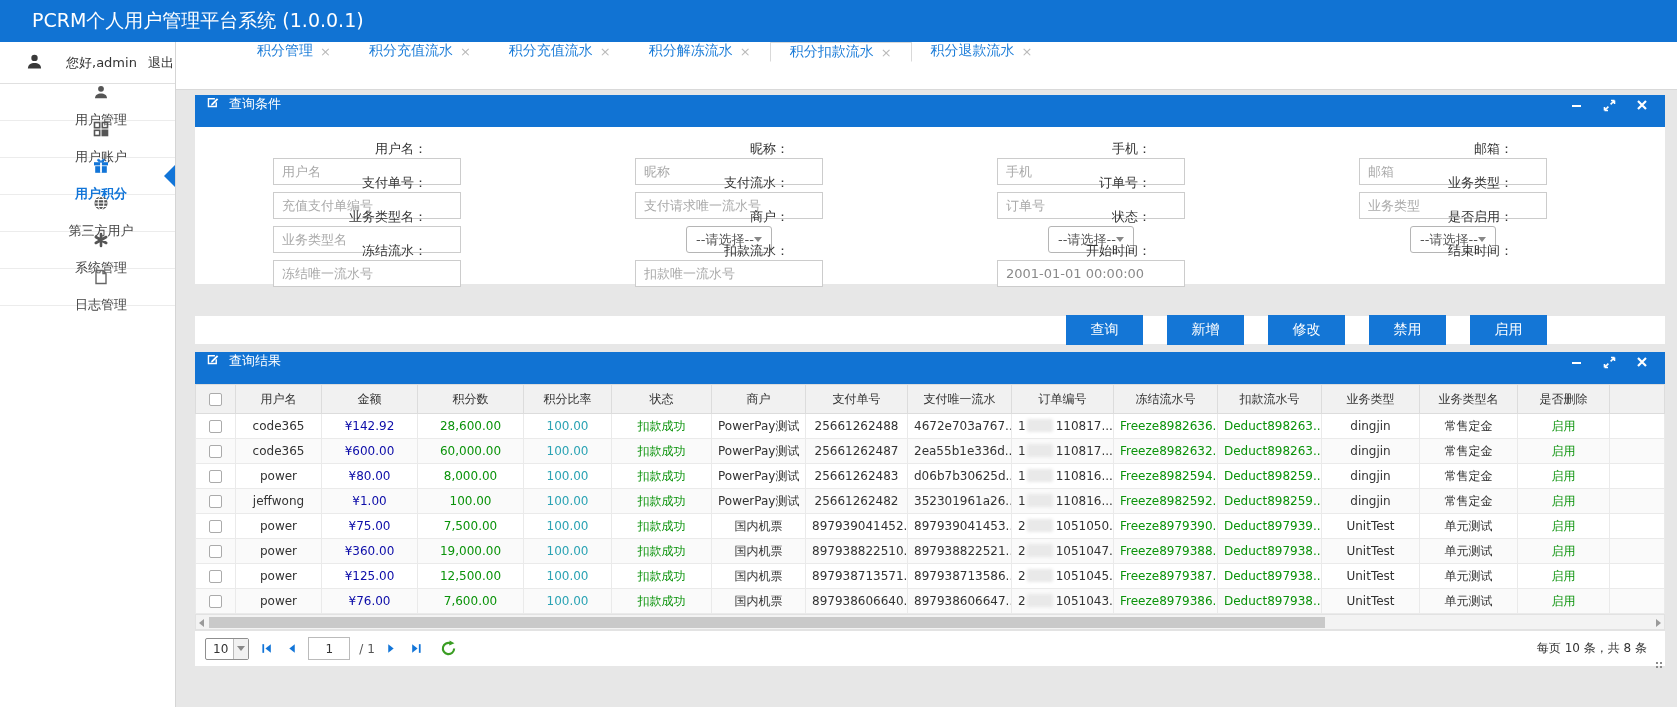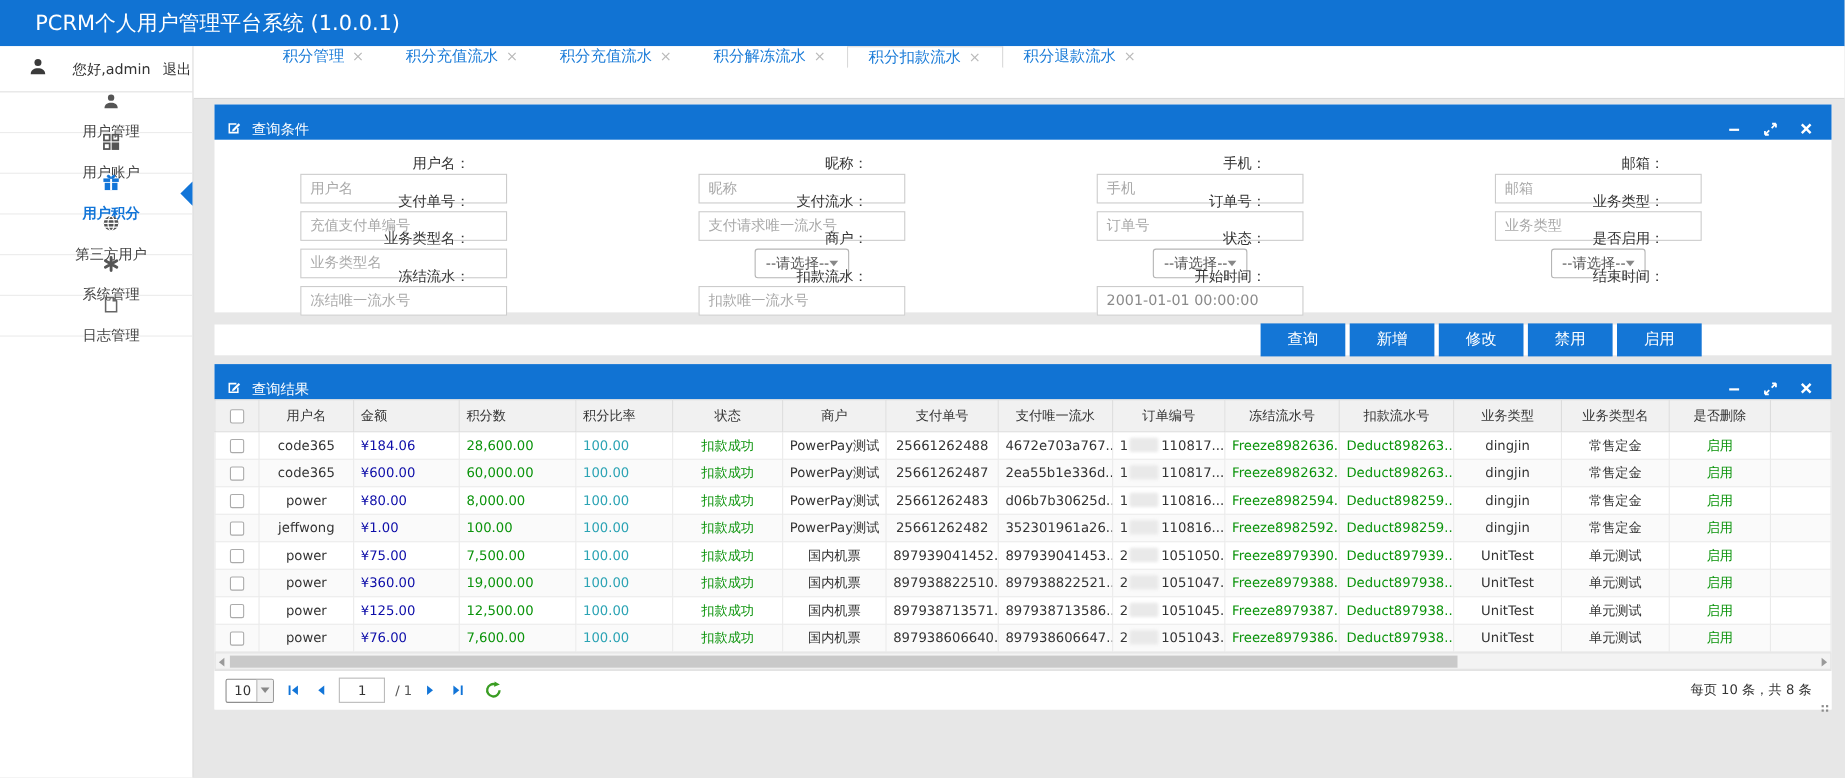--- a/index.html
+++ b/index.html
@@ -25,43 +25,43 @@
     border-top:11px solid transparent; border-bottom:11px solid transparent; border-right:11px solid #1275d8; }
   
   .content { flex:1; display:flex; flex-direction:column; min-width:0; }
   .tabbar { height:48px; background:#fff; border-bottom:1px solid #d9d9d9; display:flex; align-items:flex-start; padding-left:62px; flex:none; }
   .tab { display:flex; align-items:center; gap:7px; padding:0 19px; color:#1b7cd8; font-size:14px; cursor:pointer; }
   .tab .tab-close { color:#b9b9b9; font-size:13px; }
   .tab.active { border:1px solid #d9d9d9; border-bottom:1px solid #fff; margin-bottom:-1px; background:#fff; }
   .main { flex:1; padding:5px 12px 0 19px; position:relative; }
   
   .panel { background:#fff; }
-  .panel-header { height:32px; background:#1173d3; color:#fff; display:flex; align-items:flex-end; padding:0 11px; gap:9px; font-size:13px; }
+  .panel-header { height:32px; background:#1173d3; color:#fff; display:flex; align-items:flex-start; padding:0 11px; gap:9px; font-size:13px; }
   .ph-title { flex:1; }
   .ph-btn { width:24px; height:20px; display:flex; align-items:center; justify-content:center; cursor:pointer; }
   
   .query-body { padding:13px 16px 15px 6px; display:grid; grid-template-columns:repeat(4,1fr); row-gap:7px; }
   .field { display:flex; align-items:center; height:27px;flex-direction:column; }
   .field-label { width:108px; text-align:right; padding-right:9px; white-space:nowrap; color:#333; flex:none; }
   .field input.ctl { width:100%; height:27px; border:1px solid #ccc; padding:0 8px; font:inherit; color:#777; background:#fff; }
   .field input.ctl::placeholder { color:#a9a9a9; opacity:1; }
   .field .ctl-wrap { flex:1; margin-right:30px; min-width:0; }
   .selectbox { height:27px; border:1px solid #b5b5b5; border-radius:3px; display:flex; align-items:center; justify-content:space-between; padding:0 9px; color:#555; cursor:pointer; background:#fff; }
   .caret { width:0; height:0; border-left:4px solid transparent; border-right:4px solid transparent; border-top:5px solid #888; }
   input.gray-value { color:#8a8a8a !important; }
   
-  .actions-bar { margin-top:11px; background:#fff; height:28px; display:flex; justify-content:flex-end; align-items:center; gap:4px; padding-right:118px; }
+  .actions-bar { margin-top:32px; background:#fff; height:28px; display:flex; justify-content:flex-end; align-items:center; gap:24px; padding-right:118px; }
   .btn { min-width:77px; height:30px; background:#1476d6; color:#fff; border:none; font:inherit; font-size:14px; display:flex; align-items:center; justify-content:center; cursor:pointer; }
   
   .results { margin-top:8px; position:relative; }
   table.grid { width:100%; border-collapse:collapse; table-layout:fixed; font-size:12px; }
   table.grid th { background:#f1f1f1; border:1px solid #dcdcdc; height:29px; font-weight:normal; color:#333; padding:0 6px; white-space:nowrap; overflow:hidden; }
   table.grid td { border:1px solid #eaeaea; height:25px; padding:0 6px; white-space:nowrap; overflow:hidden; text-overflow:clip; }
   table.grid tbody tr:nth-child(even) td { background:#fafafa; }
-  .c-center { text-align:center; } .c-left { text-align:left; }
+  .c-center { text-align:center; } .c-left { text-align:center; }
   .t-navy { color:#0c0ca8; } .t-green { color:#0a930a; } .t-cyan { color:#2ba3b4; }
   .chk { width:13px; height:13px; border:1px solid #ababab; border-radius:2px; background:#fff; display:inline-block; vertical-align:middle; cursor:pointer; }
   .smudge { display:inline-block; width:26px; height:13px; margin:0 3px -2px 1px; background:#e9e9e9; border-radius:2px; filter:blur(1.5px); }
   
   .hscroll { height:16px; background:#f3f3f3; border:1px solid #e2e2e2; position:relative; }
   .hthumb { position:absolute; left:13px; top:2px; height:11px; width:76%; background:#c9c9c9; cursor:pointer; }
   .harrow { position:absolute; top:4px; width:0; height:0; border-top:4px solid transparent; border-bottom:4px solid transparent; }
   .harrow.left { left:3px; border-right:5px solid #9a9a9a; }
   .harrow.right { right:3px; border-left:5px solid #9a9a9a; }
   
@@ -366,21 +366,21 @@
                 <th class="c-center">业务类型</th>
                 <th class="c-center">业务类型名</th>
                 <th class="c-center">是否删除</th>
                 <th></th>
               </tr>
             </thead>
           <tbody id="grid-body">
               <tr>
                 <td class="c-center"><span class="chk"></span></td>
                 <td class="c-center">code365</td>
-                <td class="c-left t-navy">¥184.06</td>
+                <td class="c-left t-navy">¥142.92</td>
                 <td class="c-left t-green">28,600.00</td>
                 <td class="c-left t-cyan">100.00</td>
                 <td class="c-center t-green">扣款成功</td>
                 <td class="c-center">PowerPay测试</td>
                 <td class="c-center">25661262488</td>
                 <td class="c-left">4672e703a767...</td>
                 <td class="c-left"><span>1</span><span class="smudge"></span><span>110817...</span></td>
                 <td class="c-left t-green">Freeze8982636...</td>
                 <td class="c-left t-green">Deduct898263...</td>
                 <td class="c-center">dingjin</td>

